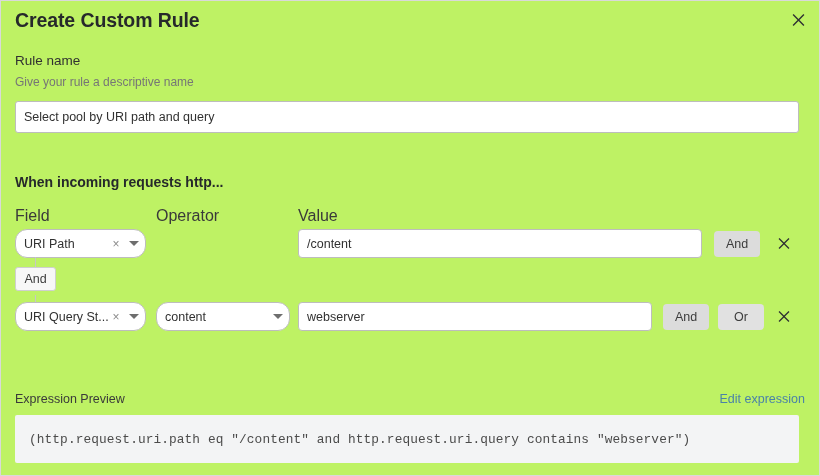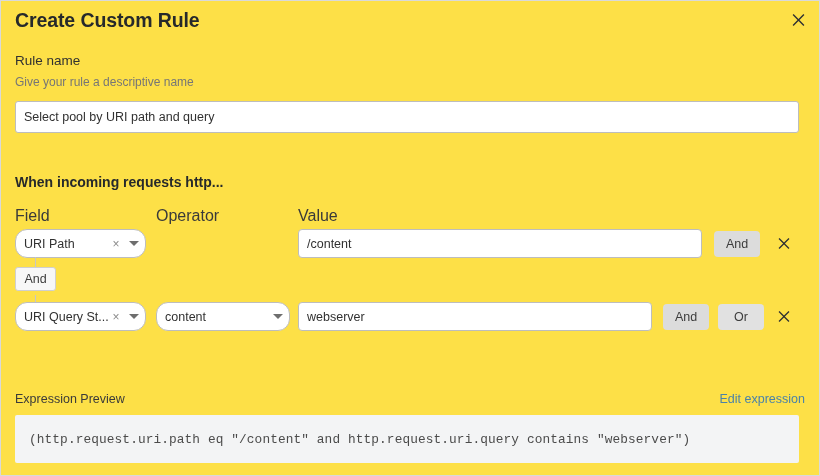--- a/index.html
+++ b/index.html
@@ -12,21 +12,21 @@
     background: #ffffff;
     font-family: "Liberation Sans", sans-serif;
     color: #313131;
     overflow: hidden;
   }
   .dialog {
     position: relative;
     box-sizing: border-box;
     width: 820px;
     height: 476px;
-    background: #fde047;
+    background: #bef264;
     border: 1px solid #d9d9d9;
     padding: 0 14px;
   }
   
   .dialog-title {
     position: absolute;
     left: 14px;
     top: 8px;
     font-size: 19.5px;
     font-weight: bold;

